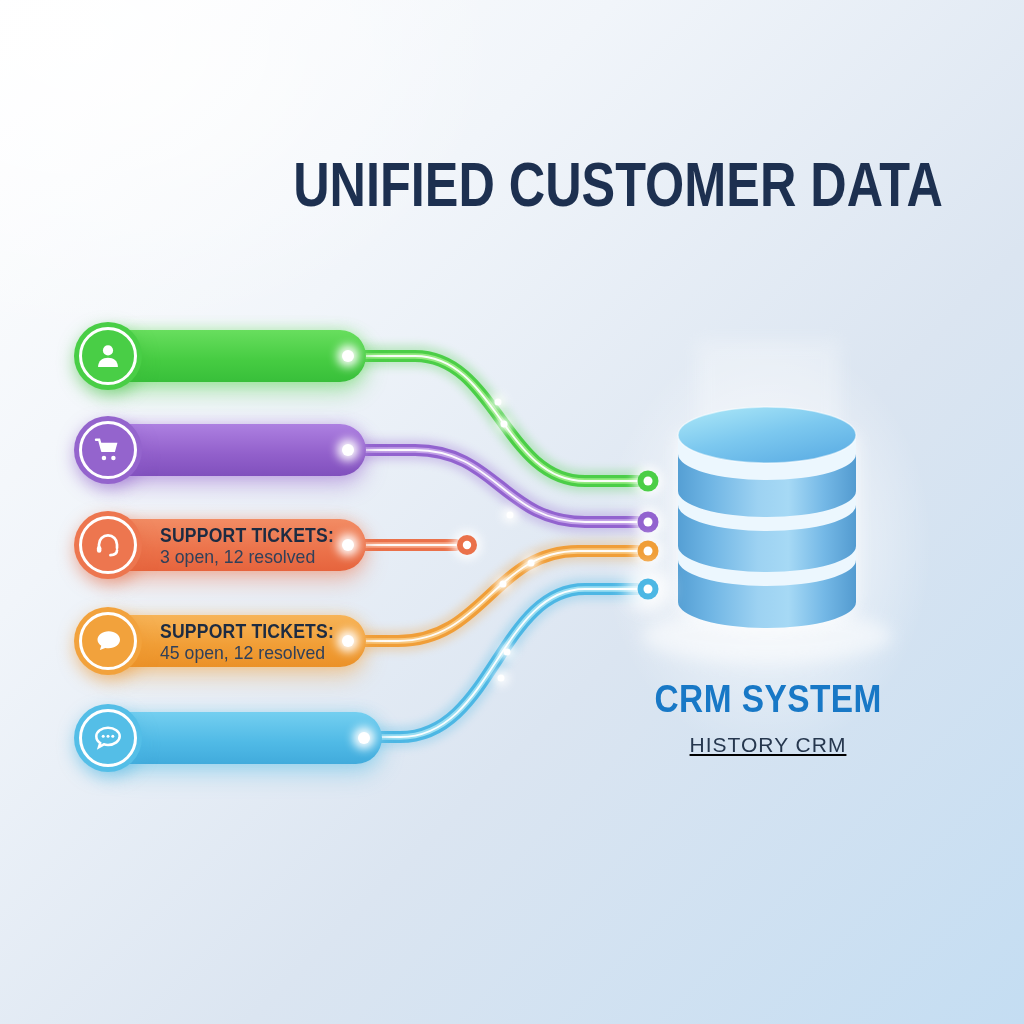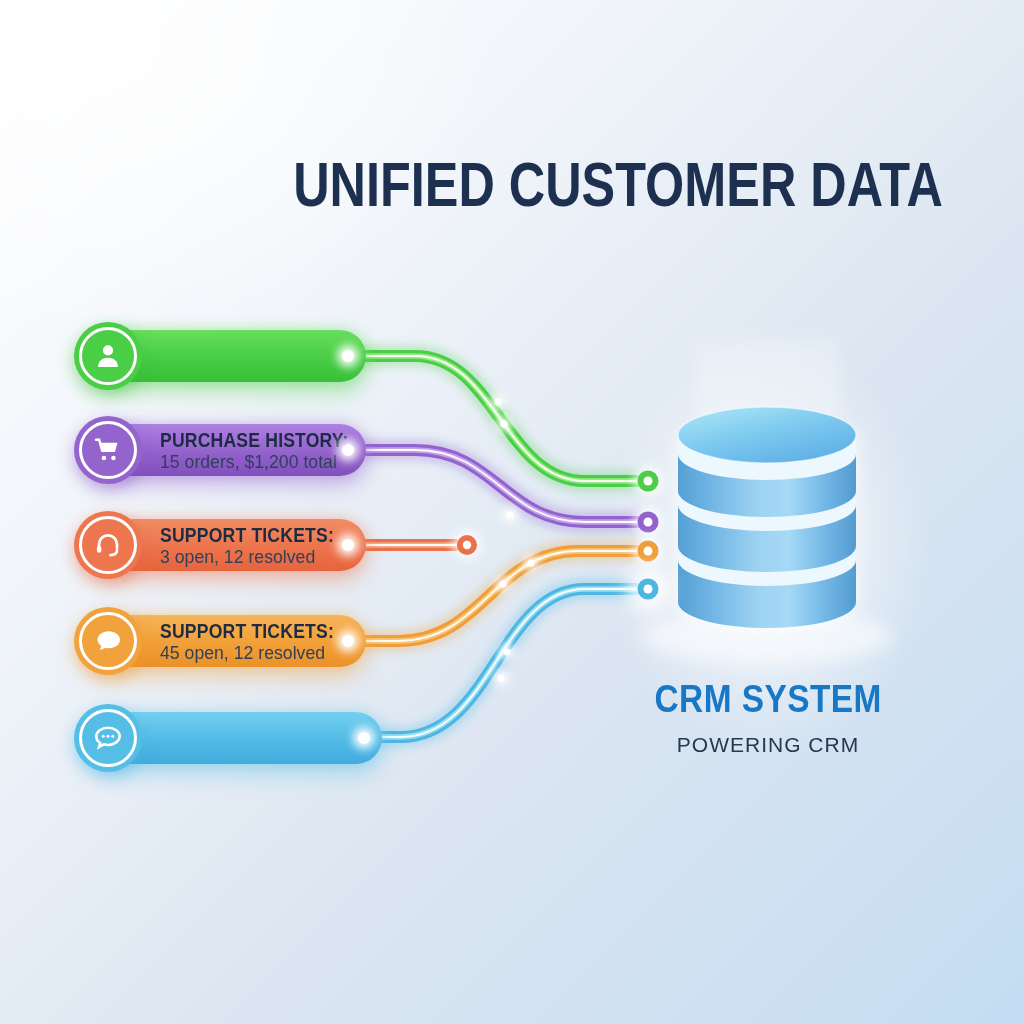--- a/index.html
+++ b/index.html
@@ -50,21 +50,21 @@
     font-size:19px;color:#30405a;line-height:21px;
     transform:scaleX(.93);transform-origin:left center;
   }
   .start-dot{
     position:absolute;top:28px;width:12px;height:12px;border-radius:50%;background:#fff;
     box-shadow:0 0 10px 5px rgba(255,255,255,.95);z-index:4;
   }
   .row .start-dot{left:268px;}
   .row-blue .start-dot{left:284px;}
   
-  .crm{position:absolute;left:580px;top:678px;width:376px;text-align:center;z-index:2;}
+  .crm{position:absolute;left:580px;top:678px;width:376px;text-align:center;z-index:2;text-decoration:underline;}
   .crm-title{
     display:inline-block;transform:scaleX(.88);transform-origin:center;
     font-size:38px;font-weight:bold;color:#1878c6;white-space:nowrap;letter-spacing:.5px;
   }
   .crm-sub{
     margin-top:12px;font-size:21px;color:#26374e;letter-spacing:1px;white-space:nowrap;
     font-weight:500;
   }
 </style>
 </head>
@@ -224,24 +224,20 @@
     <svg viewBox="0 0 24 24">
       <circle cx="12" cy="8.3" r="3.4" fill="#fff"></circle>
       <path d="M5.4 19c0-3.7 3-5.9 6.6-5.9s6.6 2.2 6.6 5.9v.4H5.4z" fill="#fff"></path>
     </svg>
   </div>
   <div class="start-dot"></div>
 </div>
 
 <div class="row row-purple" style="top:416px">
   <div class="pill pill-purple"></div>
-  <div class="pill-text">
-    <div class="pill-label">PURCHASE HISTORY:</div>
-    <div class="pill-value">15 orders, $1,200 total</div>
-  </div>
   <div class="icon-circle ic-purple">
     <div class="ring"></div>
     <svg viewBox="0 0 24 24">
       <path d="M4 5.2h2.1l.6 2h11.6l-1.7 6.2H7.8L6 5.2z" fill="#fff"></path>
       <path d="M4 5.2h2.1l2 7.2" fill="none" stroke="#fff" stroke-width="1.6" stroke-linecap="round"></path>
       <circle cx="9.3" cy="17.3" r="1.5" fill="#fff"></circle>
       <circle cx="15.6" cy="17.3" r="1.5" fill="#fff"></circle>
     </svg>
   </div>
   <div class="start-dot"></div>
@@ -288,14 +284,14 @@
       <circle cx="8.8" cy="10.9" r="1" fill="#fff"></circle>
       <circle cx="12" cy="10.9" r="1" fill="#fff"></circle>
       <circle cx="15.2" cy="10.9" r="1" fill="#fff"></circle>
     </svg>
   </div>
   <div class="start-dot"></div>
 </div>
 
 <div class="crm">
   <div><span class="crm-title">CRM SYSTEM</span></div>
-  <div class="crm-sub">POWERING CRM</div>
+  <div class="crm-sub">HISTORY CRM</div>
 </div>
 
 </body></html>

